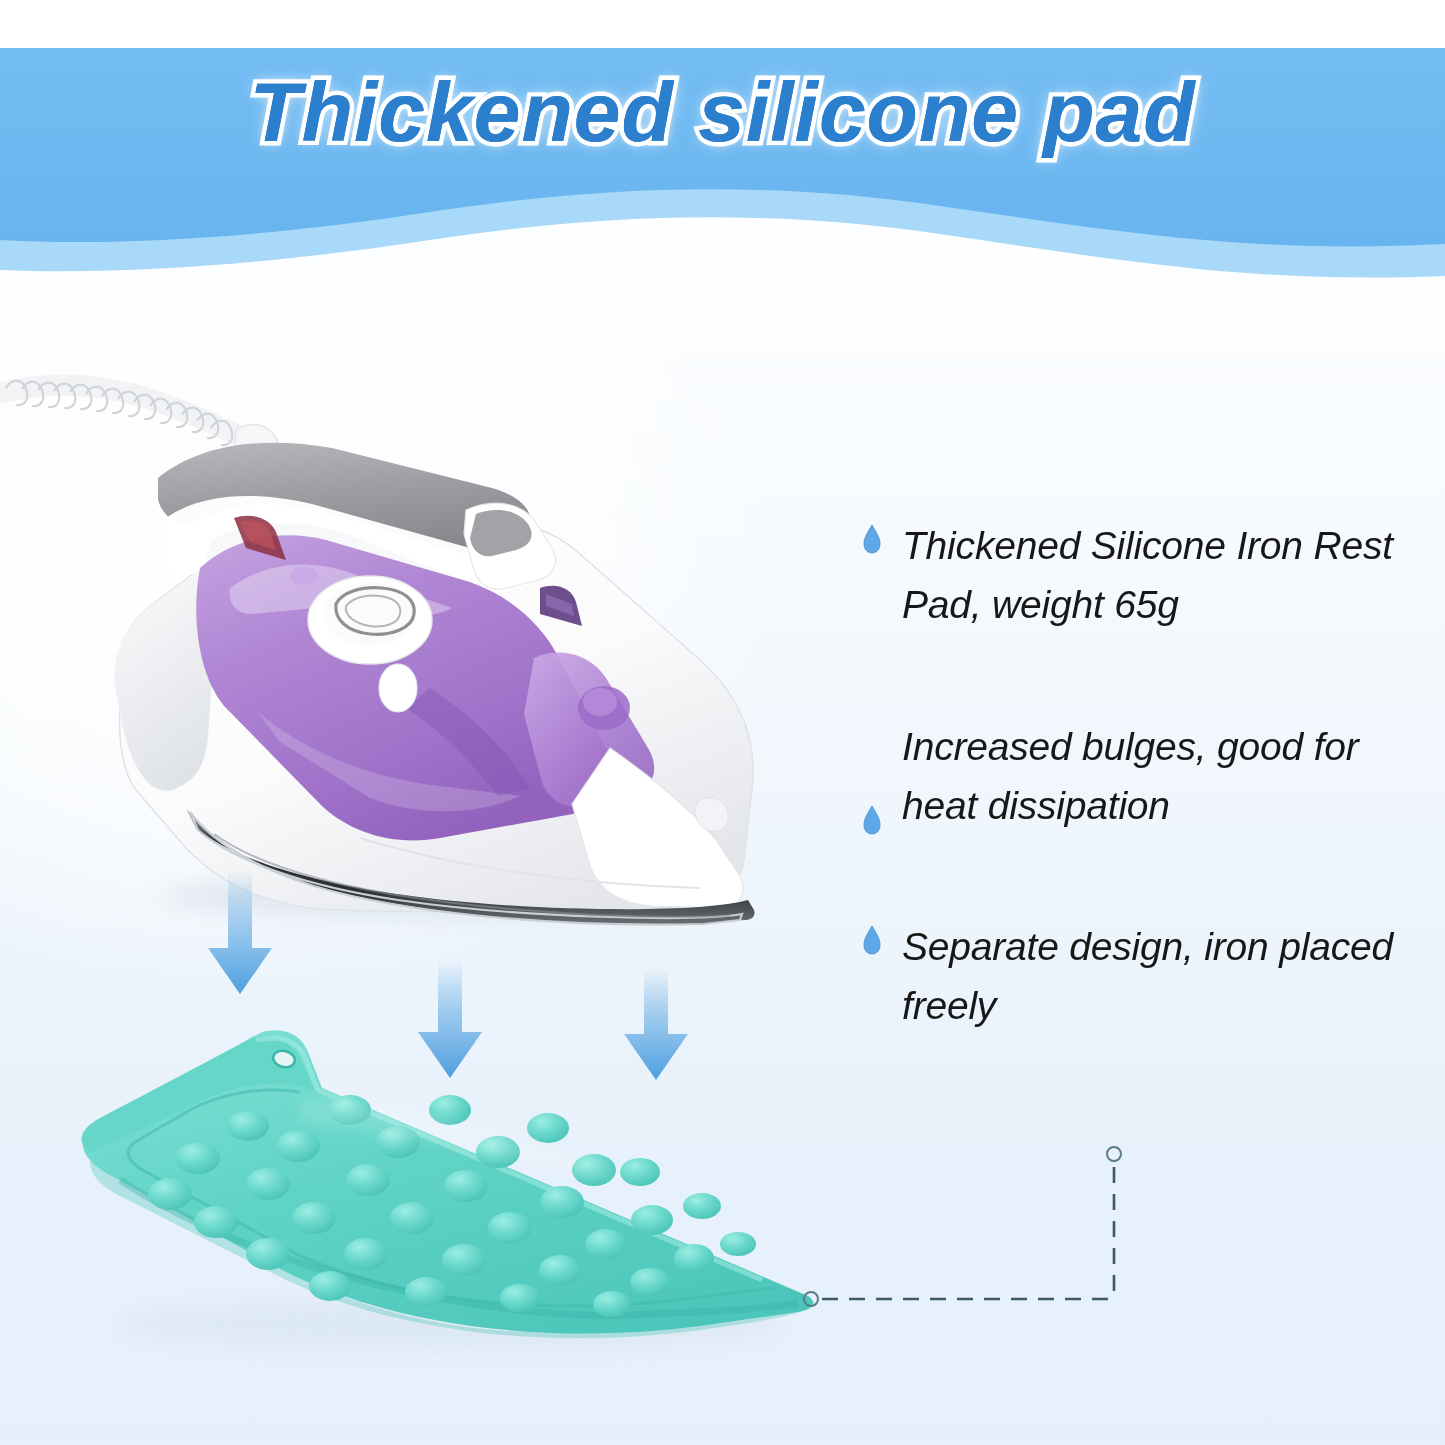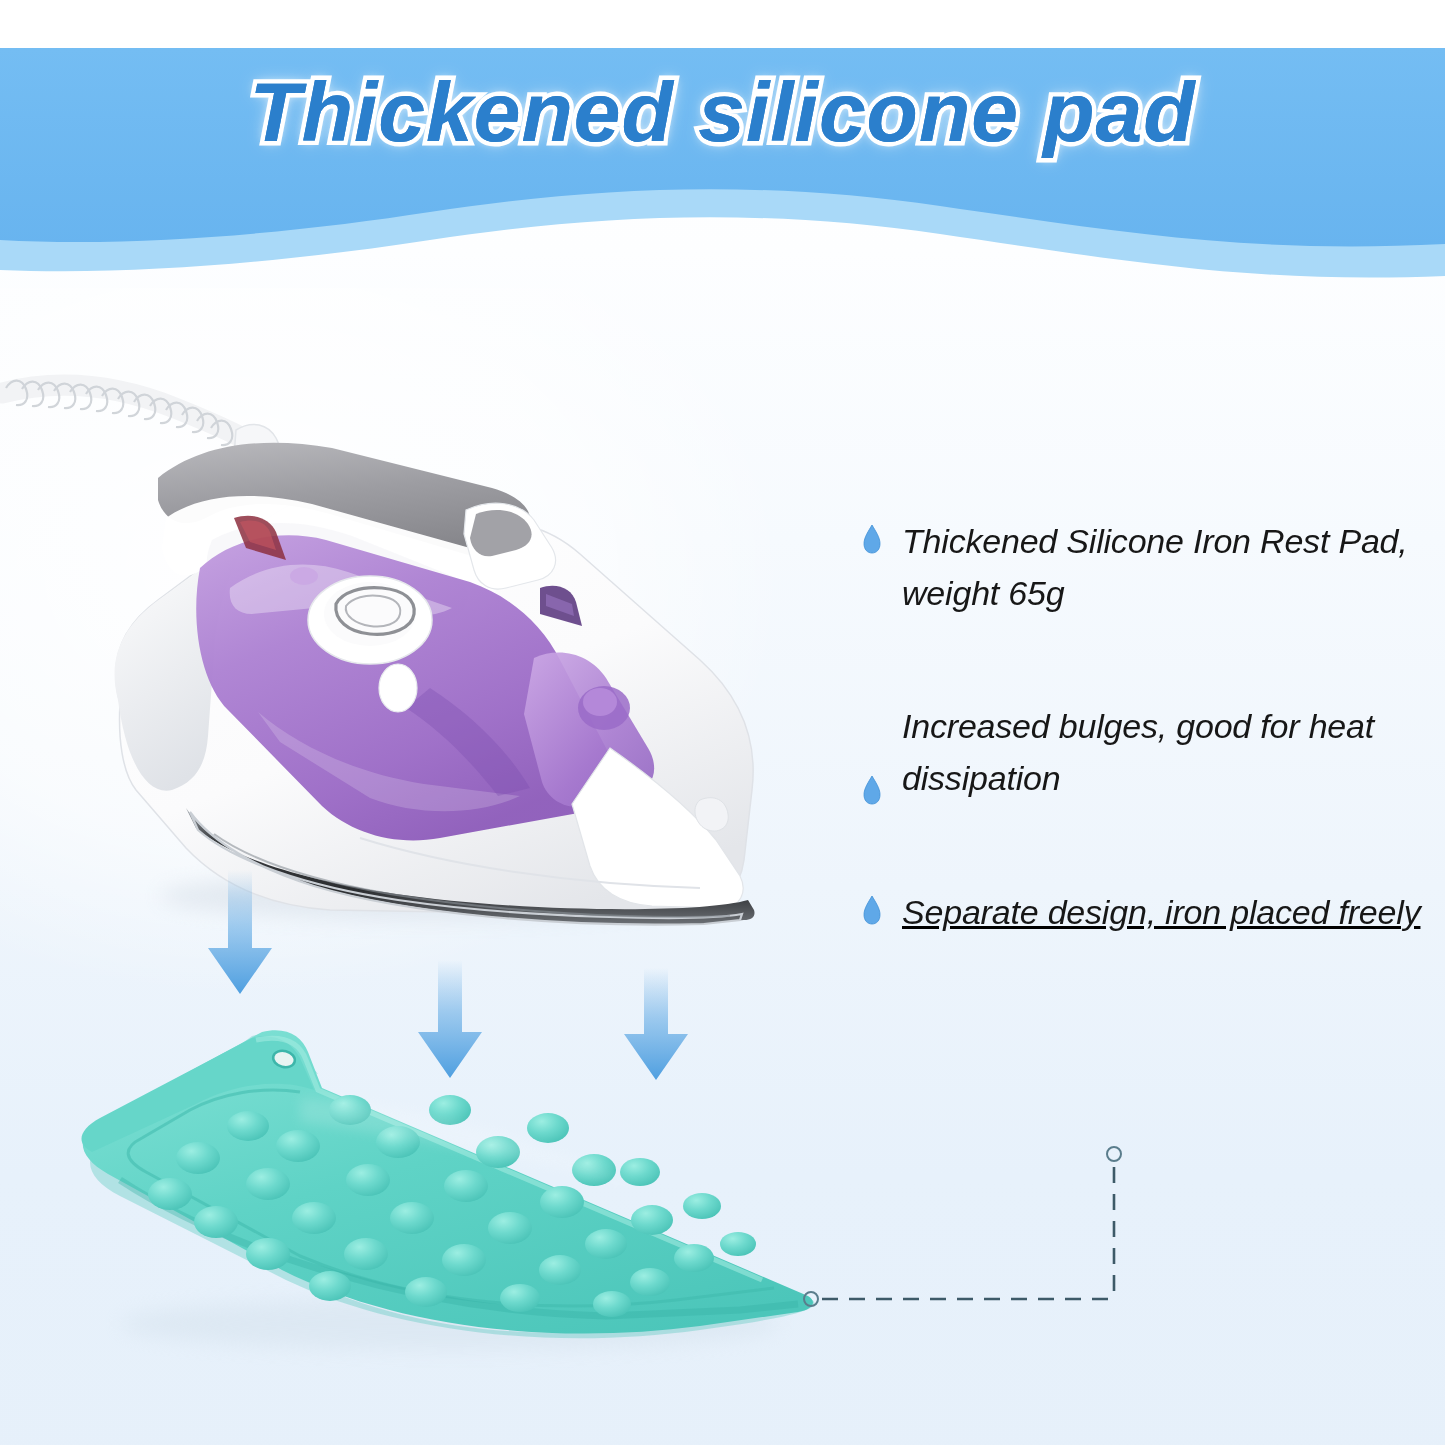--- a/index.html
+++ b/index.html
@@ -42,21 +42,21 @@
 
   
   .art{position:absolute;left:0;top:0;width:1445px;height:1445px;pointer-events:none;}
 
   
   .bullets{position:absolute;left:862px;top:468px;width:560px;}
   .bullet{position:relative;display:flex;align-items:flex-start;margin-bottom:66px;}
   .bullet:last-child{margin-bottom:0;}
   .drop{flex:0 0 auto;width:20px;height:30px;margin-top:8px;margin-right:20px;}
   .btext{
-    font-size:34px;font-style:italic;color:#171717;line-height:1.52;
+    font-size:39px;font-style:italic;color:#171717;line-height:1.52;
     letter-spacing:-.2px;
     font-family:"Liberation Sans","DejaVu Sans",sans-serif;
   }
 </style>
 </head>
 <body>
 
 <div class="page">
 
   <div class="bg"></div>
@@ -411,21 +411,21 @@
     </div>
 
     <div class="bullet" style="margin-top:82px;align-items:flex-end;">
       <svg class="drop" viewBox="0 0 20 30">
         <path d="M10,1 C13.5,7 18,13.5 18,19.5 C18,25.6 14.6,29 10,29
                  C5.4,29 2,25.6 2,19.5 C2,13.5 6.5,7 10,1 Z" fill="#5fa8e8" stroke="#3f8fd6" stroke-width="0.8"></path>
       </svg>
       <div class="btext">Increased bulges, good for heat dissipation</div>
     </div>
 
-    <div class="bullet" style="margin-top:82px;text-decoration:underline;">
+    <div class="bullet" style="margin-top:82px;">
       <svg class="drop" viewBox="0 0 20 30">
         <path d="M10,1 C13.5,7 18,13.5 18,19.5 C18,25.6 14.6,29 10,29
                  C5.4,29 2,25.6 2,19.5 C2,13.5 6.5,7 10,1 Z" fill="#5fa8e8" stroke="#3f8fd6" stroke-width="0.8"></path>
       </svg>
       <div class="btext">Separate design, iron placed freely</div>
     </div>
 
   </div>
 
 </div>

